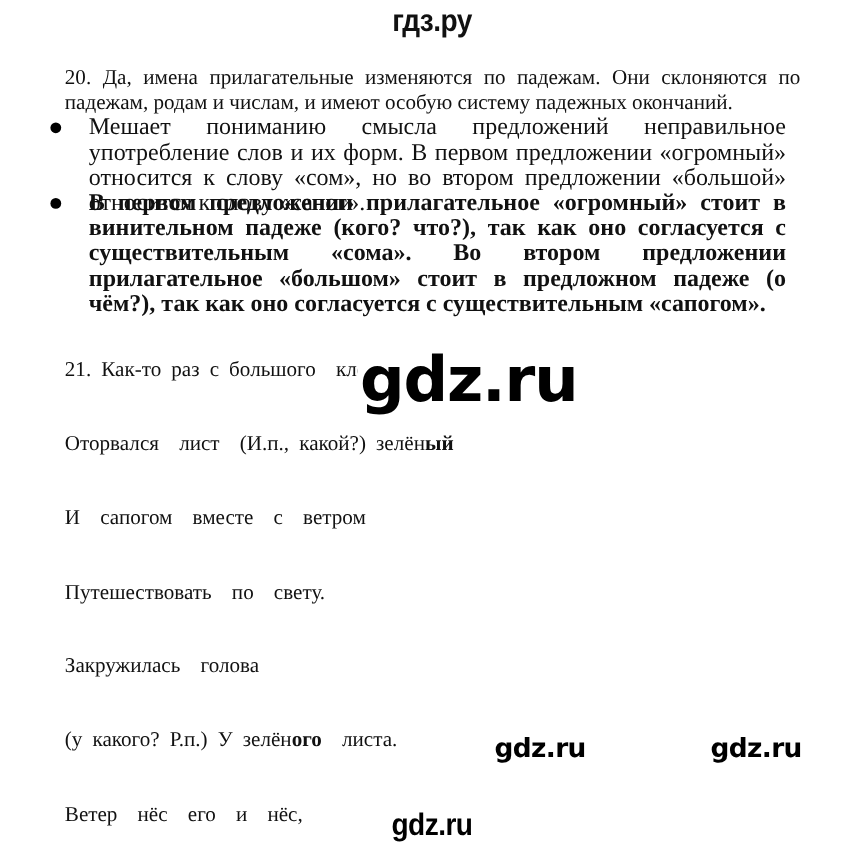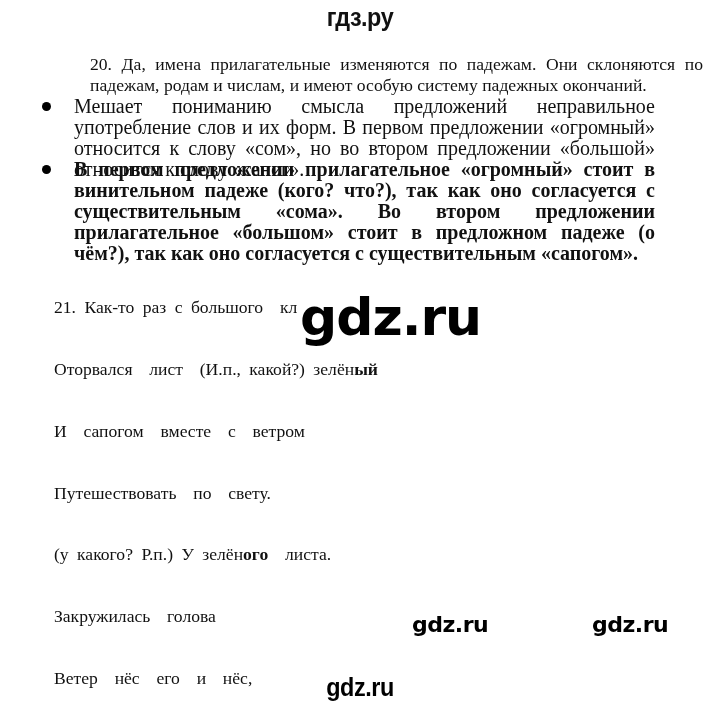--- a/index.html
+++ b/index.html
@@ -12,21 +12,21 @@
       position: absolute; top: 2px; left: 0; width: 720px; text-align: center;
       font-family: "Liberation Sans", "DejaVu Sans", sans-serif;
       font-weight: bold; font-size: 26px; letter-spacing: -0.5px; color: #111;
       transform: scaleX(0.9);
     }
     .para {
       position: absolute; left: 54px; width: 613px;
       font-size: 17.6px; line-height: 21px; text-align: justify;
       text-align-last: left;
     }
-    .p20 { top: 54px; margin-left: 36px; }
+    .p20 { top: 54px; }
     .bullet-item {
       position: absolute; left: 42px; width: 613px;
       font-size: 20px; line-height: 21px;
     }
     .bullet-dot {
       position: absolute; left: 0; top: 6px; width: 9px; height: 9px;
       border-radius: 50%; background: #000;
     }
     .bullet-text {
       margin-left: 32px; text-align: justify; text-align-last: left;
@@ -69,22 +69,22 @@
 <div class="bullet-item b2">
   <span class="bullet-dot"></span>
   <div class="bullet-text">В первом предложении прилагательное «огромный» стоит в винительном падеже (кого? что?), так как оно согласуется с существительным «сома». Во втором предложении прилагательное «большом» стоит в предложном падеже (о чём?), так как оно согласуется с существительным «сапогом».</div>
 </div>
 
 <div class="poem">
   <span class="line"><span>21. Как-то раз с большого  клёна</span></span>
   <span class="line"><span>Оторвался  лист  (И.п., какой?) зелён</span><b>ый</b></span>
   <span class="line"><span>И  сапогом  вместе  с  ветром</span></span>
   <span class="line"><span>Путешествовать  по  свету.</span></span>
+  <span class="line"><span>Закружилась  голова</span></span>
   <span class="line"><span>(у какого? Р.п.) У зелён</span><b>ого</b><span>  листа.</span></span>
-  <span class="line"><span>Закружилась  голова</span></span>
   <span class="line"><span>Ветер  нёс  его  и  нёс,</span></span>
   
   
   
   
   
   
   
   
   

